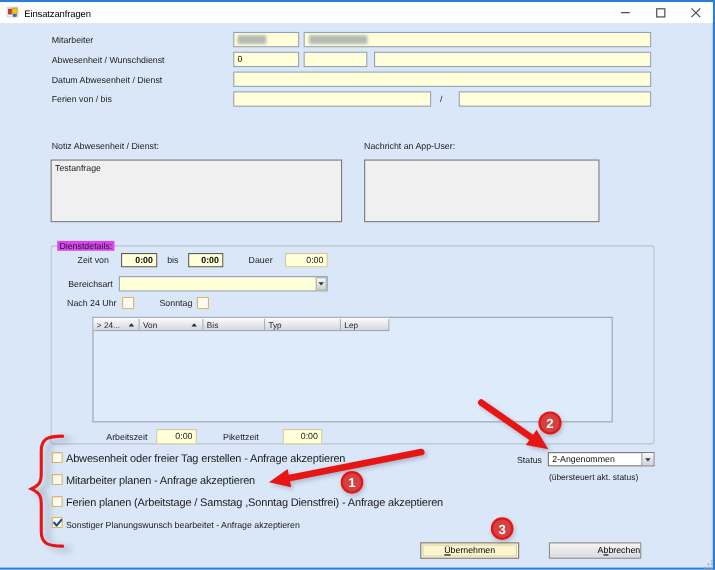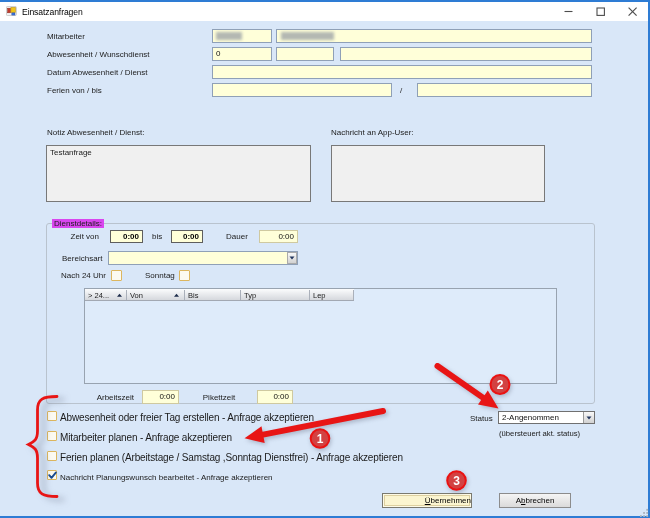--- a/index.html
+++ b/index.html
@@ -104,32 +104,32 @@
 <div class="goldcb" style="left:47px;top:411px;width:10px;height:10px"></div>
 <div class="lblc" style="left:60px;top:412.5px">Abwesenheit oder freier Tag erstellen - Anfrage akzeptieren</div>
 <div class="goldcb" style="left:47px;top:431px;width:10px;height:10px"></div>
 <div class="lblc" style="left:60px;top:432.5px">Mitarbeiter planen - Anfrage akzeptieren</div>
 <div class="goldcb" style="left:47px;top:451px;width:10px;height:10px"></div>
 <div class="lblc" style="left:60px;top:452.5px">Ferien planen (Arbeitstage / Samstag ,Sonntag Dienstfrei) - Anfrage akzeptieren</div>
 <div class="goldcb" style="left:47px;top:470px;width:10px;height:10px"></div>
 <svg class="abs" style="left:48px;top:471px" width="9" height="9" viewBox="0 0 9 9">
     <path d="M1.2 4.2 L3.5 6.8 L7.8 1.6" fill="none" stroke="#17498f" stroke-width="1.9" stroke-linecap="round" stroke-linejoin="round"></path>
   </svg>
-<div class="lbl7" style="left:60px;top:472.5px">Nachricht Planungswunsch bearbeitet  - Anfrage akzeptieren</div>
+<div class="lbl7" style="left:60px;top:472.5px">Sonstiger Planungswunsch bearbeitet  - Anfrage akzeptieren</div>
 
 <div class="lbl" style="left:470px;top:414px">Status</div>
 <div class="abs" style="left:498px;top:411px;width:97px;height:13px;background:#fff;border:1px solid #707070;font-size:8px;line-height:12px;padding-left:3px;color:#111">2-Angenommen</div>
 <div class="abs" style="left:583px;top:412px;width:11px;height:11px;background:linear-gradient(#f8f8f8,#d2d2d2);border-left:1px solid #9a9a9a"></div>
 <svg class="abs" style="left:585px;top:416px" width="8" height="5" viewBox="0 0 8 5">
     <path d="M1.5 0.5 L6.5 0.5 L4 3.5 Z" fill="#23365e"></path>
   </svg>
 <div class="lbl" style="left:499px;top:429px;font-size:7.7px">(übersteuert akt. status)</div>
 
-<div class="abs" style="left:382px;top:493px;width:90px;height:15px;background:#fbf5d0;border:1px solid #7a796f;box-shadow:inset 0 0 0 1px #fdfae6, inset 0 0 0 2px #ddd0a0;font-size:8px;line-height:13px;text-align:right;color:#000"><span style="text-decoration:underline">Ü</span>bernehmen</div>
-<div class="abs" style="left:499px;top:493px;width:72px;height:15px;background:linear-gradient(#f5f5f5,#dadada);border:1px solid #8c8c8c;font-size:8px;line-height:13px;text-align:center;color:#000">A<span style="text-decoration:underline">b</span>brechen</div>
+<div class="abs" style="left:382px;top:493px;width:90px;height:15px;background:#fbf5d0;border:1px solid #7a796f;box-shadow:inset 0 0 0 1px #fdfae6, inset 0 0 0 2px #ddd0a0;font-size:8px;line-height:13px;text-align:center;color:#000"><span style="text-decoration:underline">Ü</span>bernehmen</div>
+<div class="abs" style="left:499px;top:493px;width:84px;height:15px;background:linear-gradient(#f5f5f5,#dadada);border:1px solid #8c8c8c;font-size:8px;line-height:13px;text-align:right;color:#000">A<span style="text-decoration:underline">b</span>brechen</div>
 
 <svg class="abs" style="left:640px;top:508px" width="9" height="9" viewBox="0 0 10 10">
   <g fill="#a9b1bc">
       <rect x="7" y="1" width="2" height="2"></rect>
       <rect x="7" y="4.5" width="2" height="2"></rect>
       <rect x="3.5" y="4.5" width="2" height="2"></rect>
       <rect x="7" y="8" width="2" height="2"></rect>
       <rect x="3.5" y="8" width="2" height="2"></rect>
       <rect x="0" y="8" width="2" height="2"></rect>
     </g>

